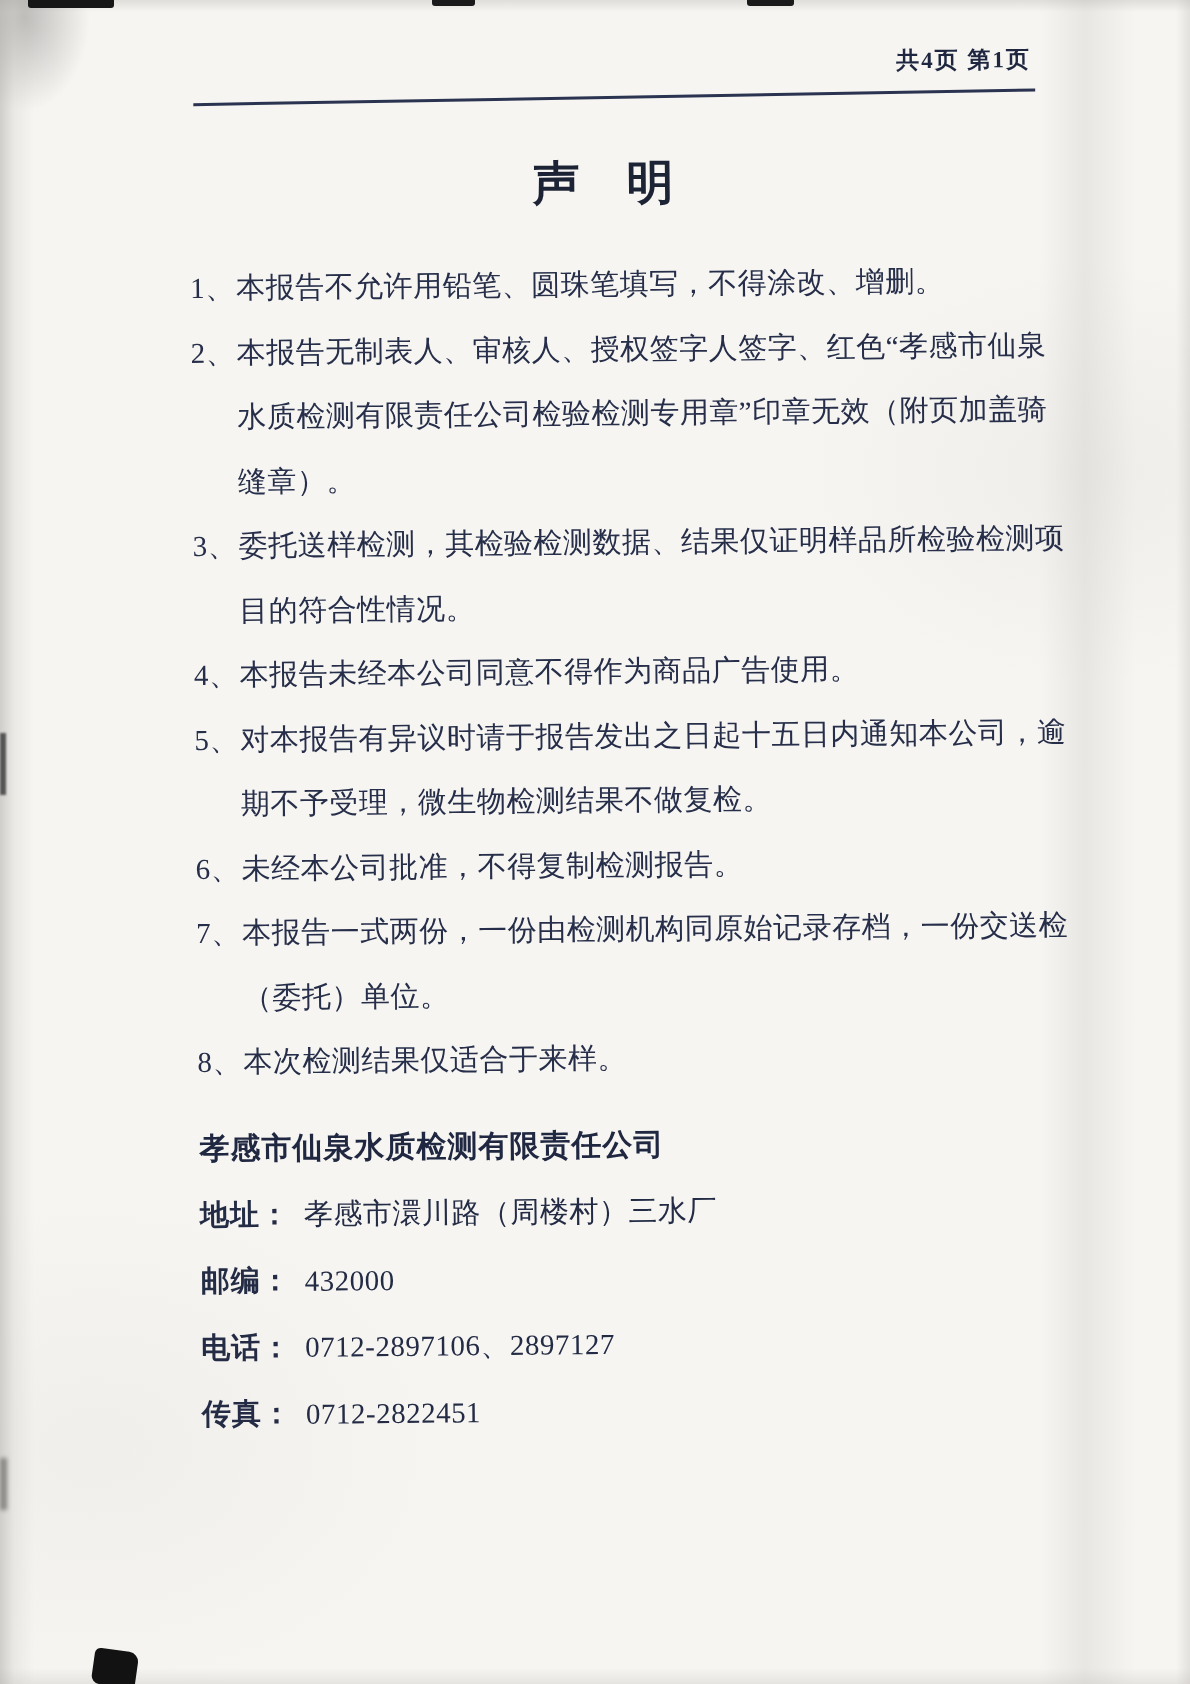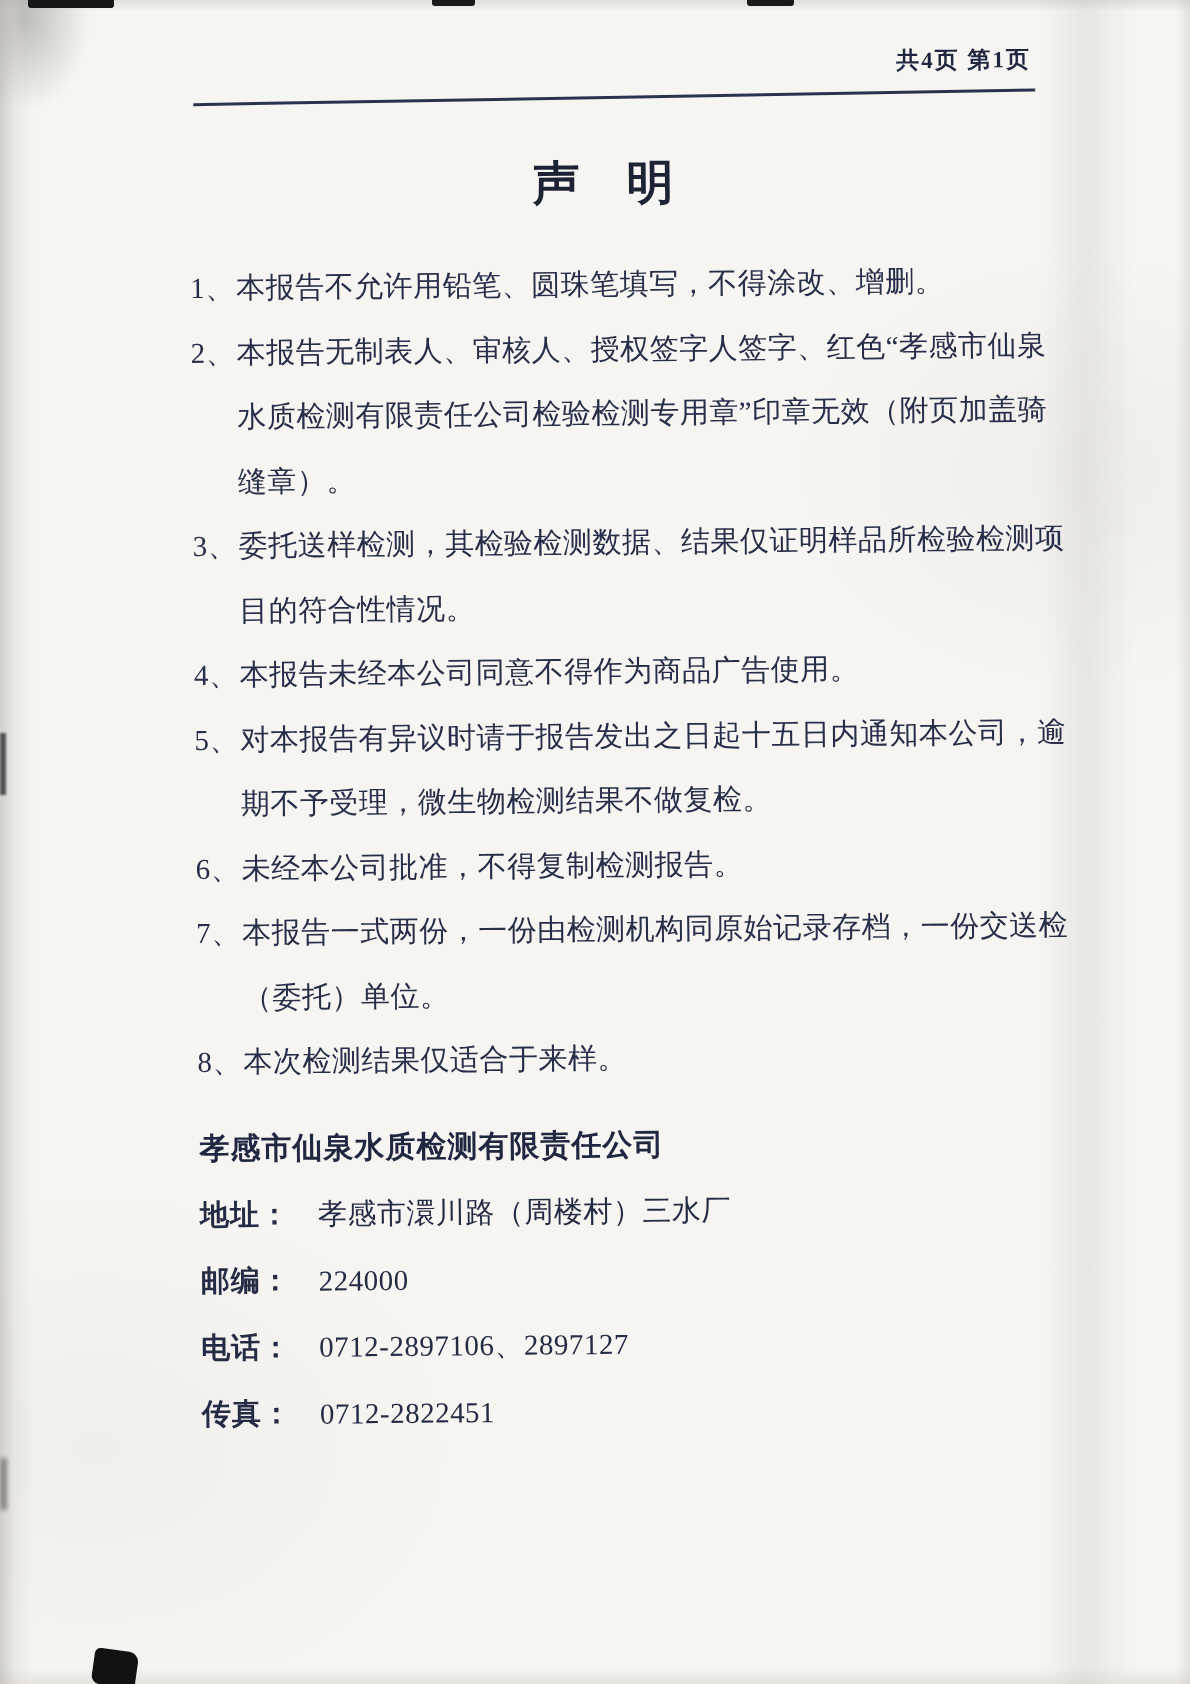--- a/index.html
+++ b/index.html
@@ -80,21 +80,21 @@
   .company-name {
     font-family: "Liberation Sans", "DejaVu Sans", sans-serif;
     font-weight: bold;
     font-size: 30px;
     letter-spacing: 1px;
     color: #202741;
   }
   .f-label {
     font-family: Liberation Sans, sans-serif;
     font-weight: bold;
-    margin-right: 28px;
+    margin-right: 14px;
     letter-spacing: 1px;
   }
   .f-value { letter-spacing: 0.5px; }
 
   
   .artifact { position: absolute; pointer-events: none; }
   .a-top1 { left: 28px; top: 0; width: 86px; height: 8px; background: #161616; border-radius: 0 0 3px 3px; }
   .a-top2 { left: 432px; top: 0; width: 43px; height: 6px; background: #1a1a1a; border-radius: 0 0 3px 3px; }
   .a-top3 { left: 747px; top: 0; width: 47px; height: 6px; background: #1a1a1a; border-radius: 0 0 3px 3px; }
   .a-left1 { left: 0; top: 733px; width: 6px; height: 62px; background: #555; filter: blur(1px); }
@@ -144,21 +144,21 @@
   <div class="footer-block">
     <div class="footer-line">
       <span class="company-name">孝感市仙泉水质检测有限责任公司</span>
     </div>
     <div class="footer-line">
       <span class="f-label">地址：</span>
       <span class="f-value">孝感市澴川路（周楼村）三水厂</span>
     </div>
     <div class="footer-line">
       <span class="f-label">邮编：</span>
-      <span class="f-value">224000</span>
+      <span class="f-value">432000</span>
     </div>
     <div class="footer-line">
       <span class="f-label">电话：</span>
       <span class="f-value">0712-2897106、2897127</span>
     </div>
     <div class="footer-line">
       <span class="f-label">传真：</span>
       <span class="f-value">0712-2822451</span>
     </div>
   </div>

